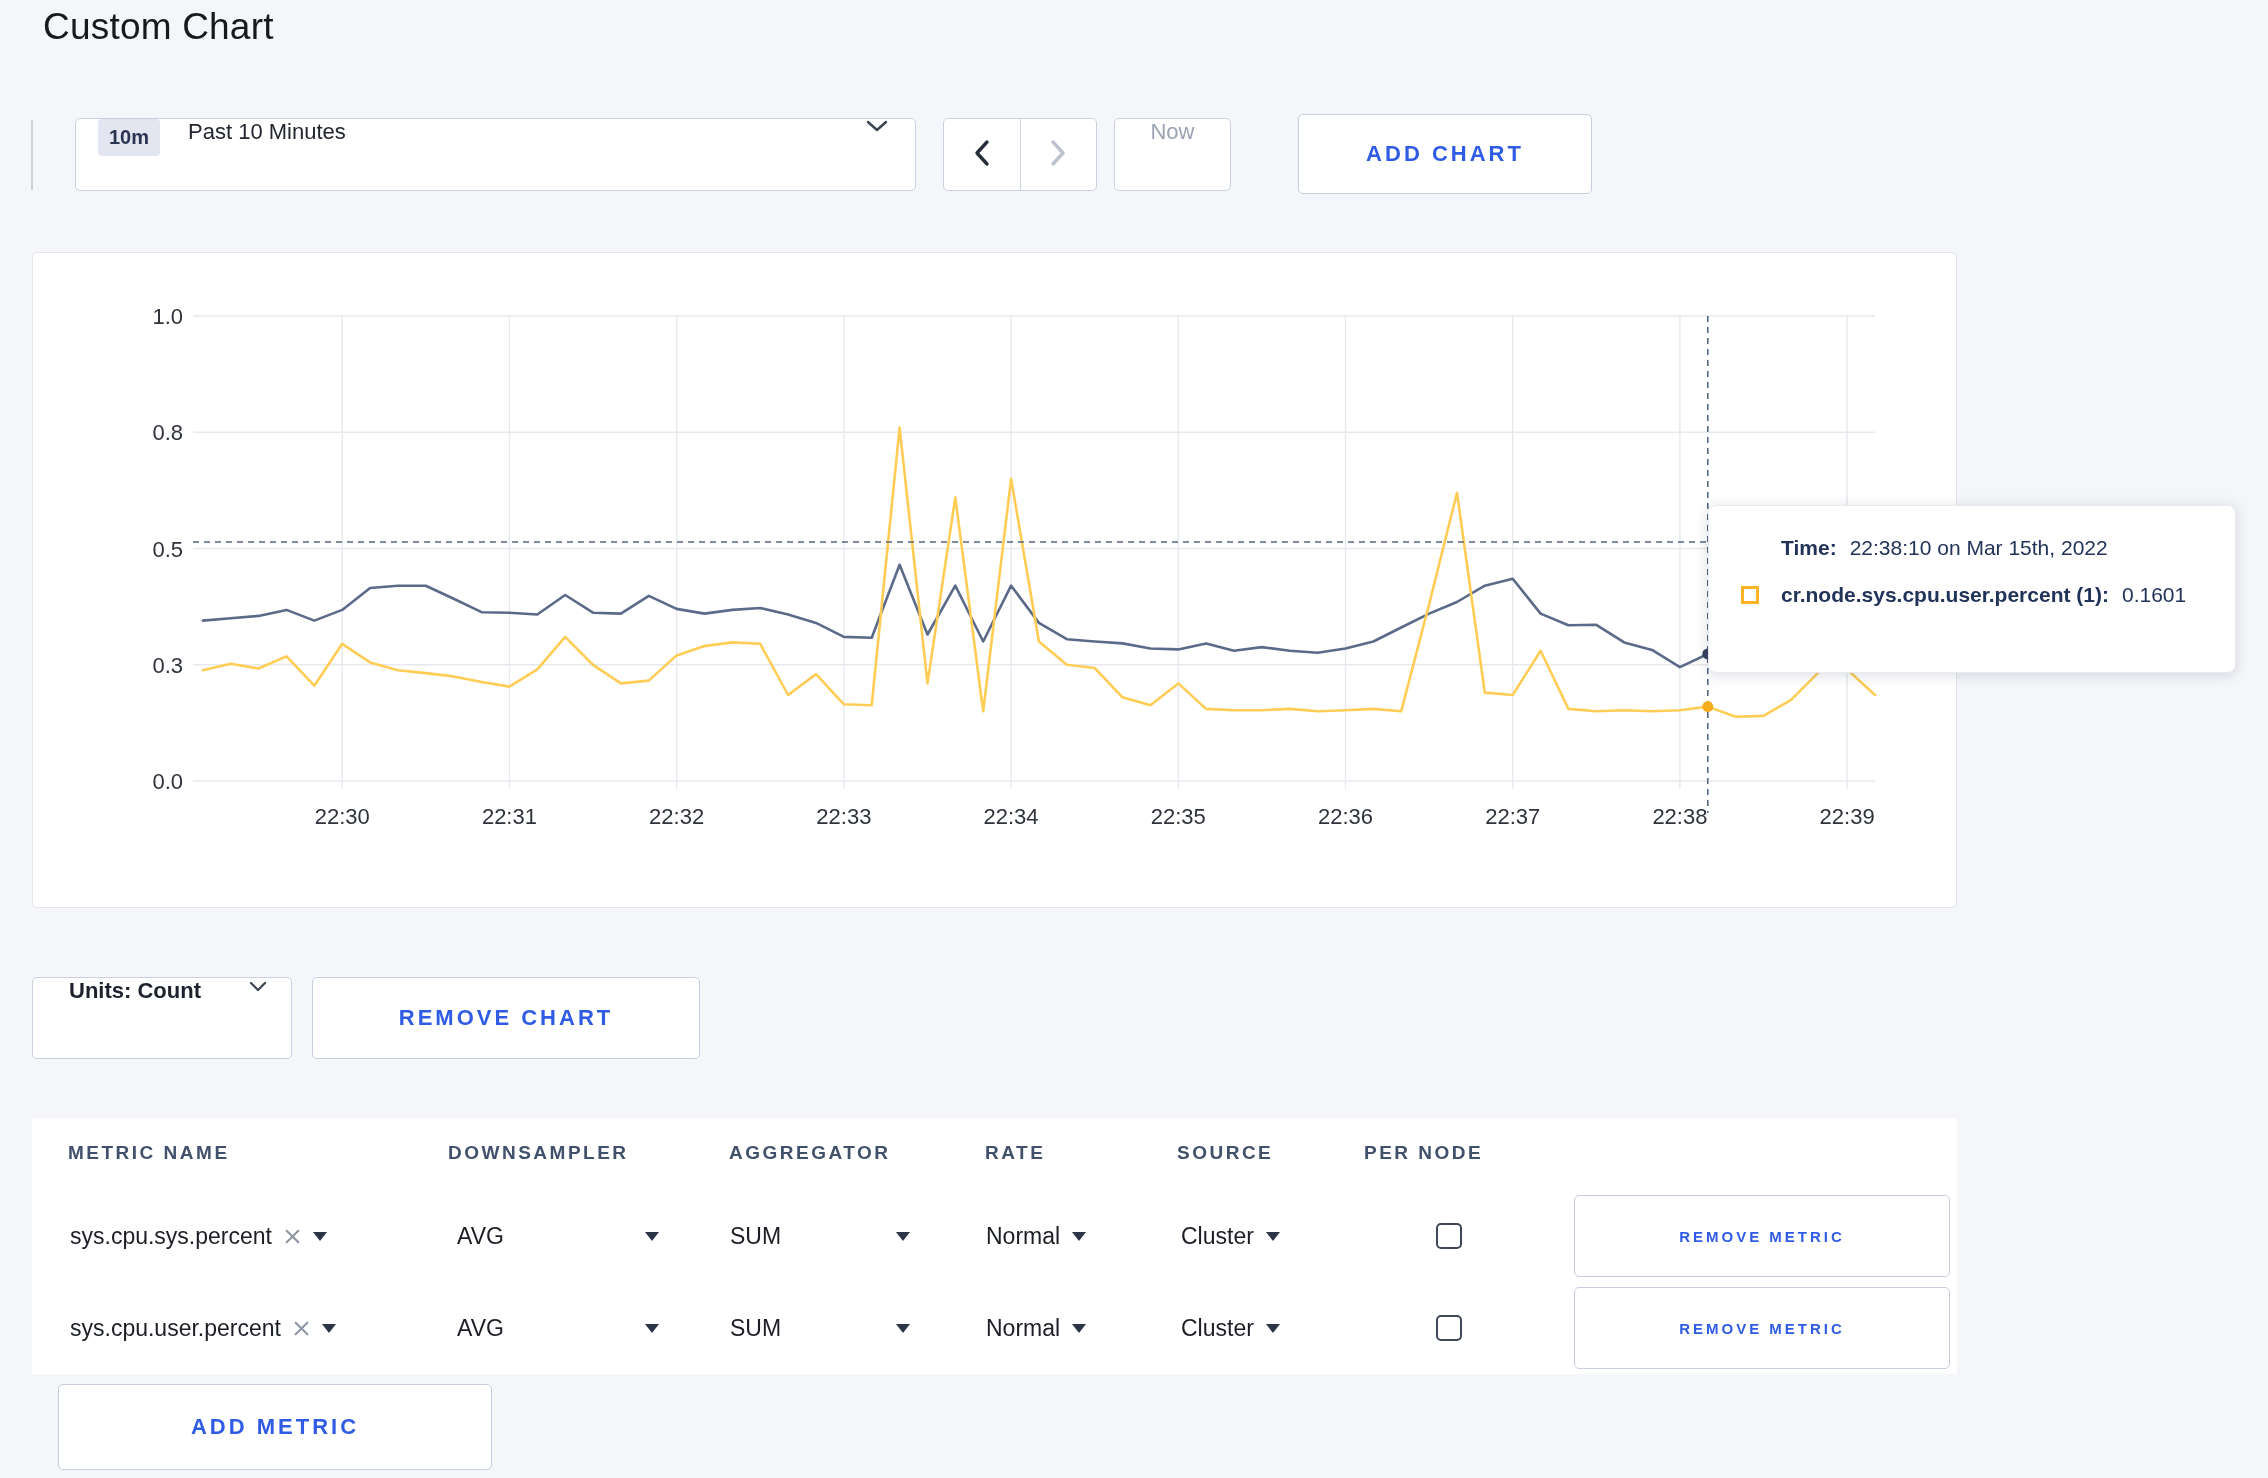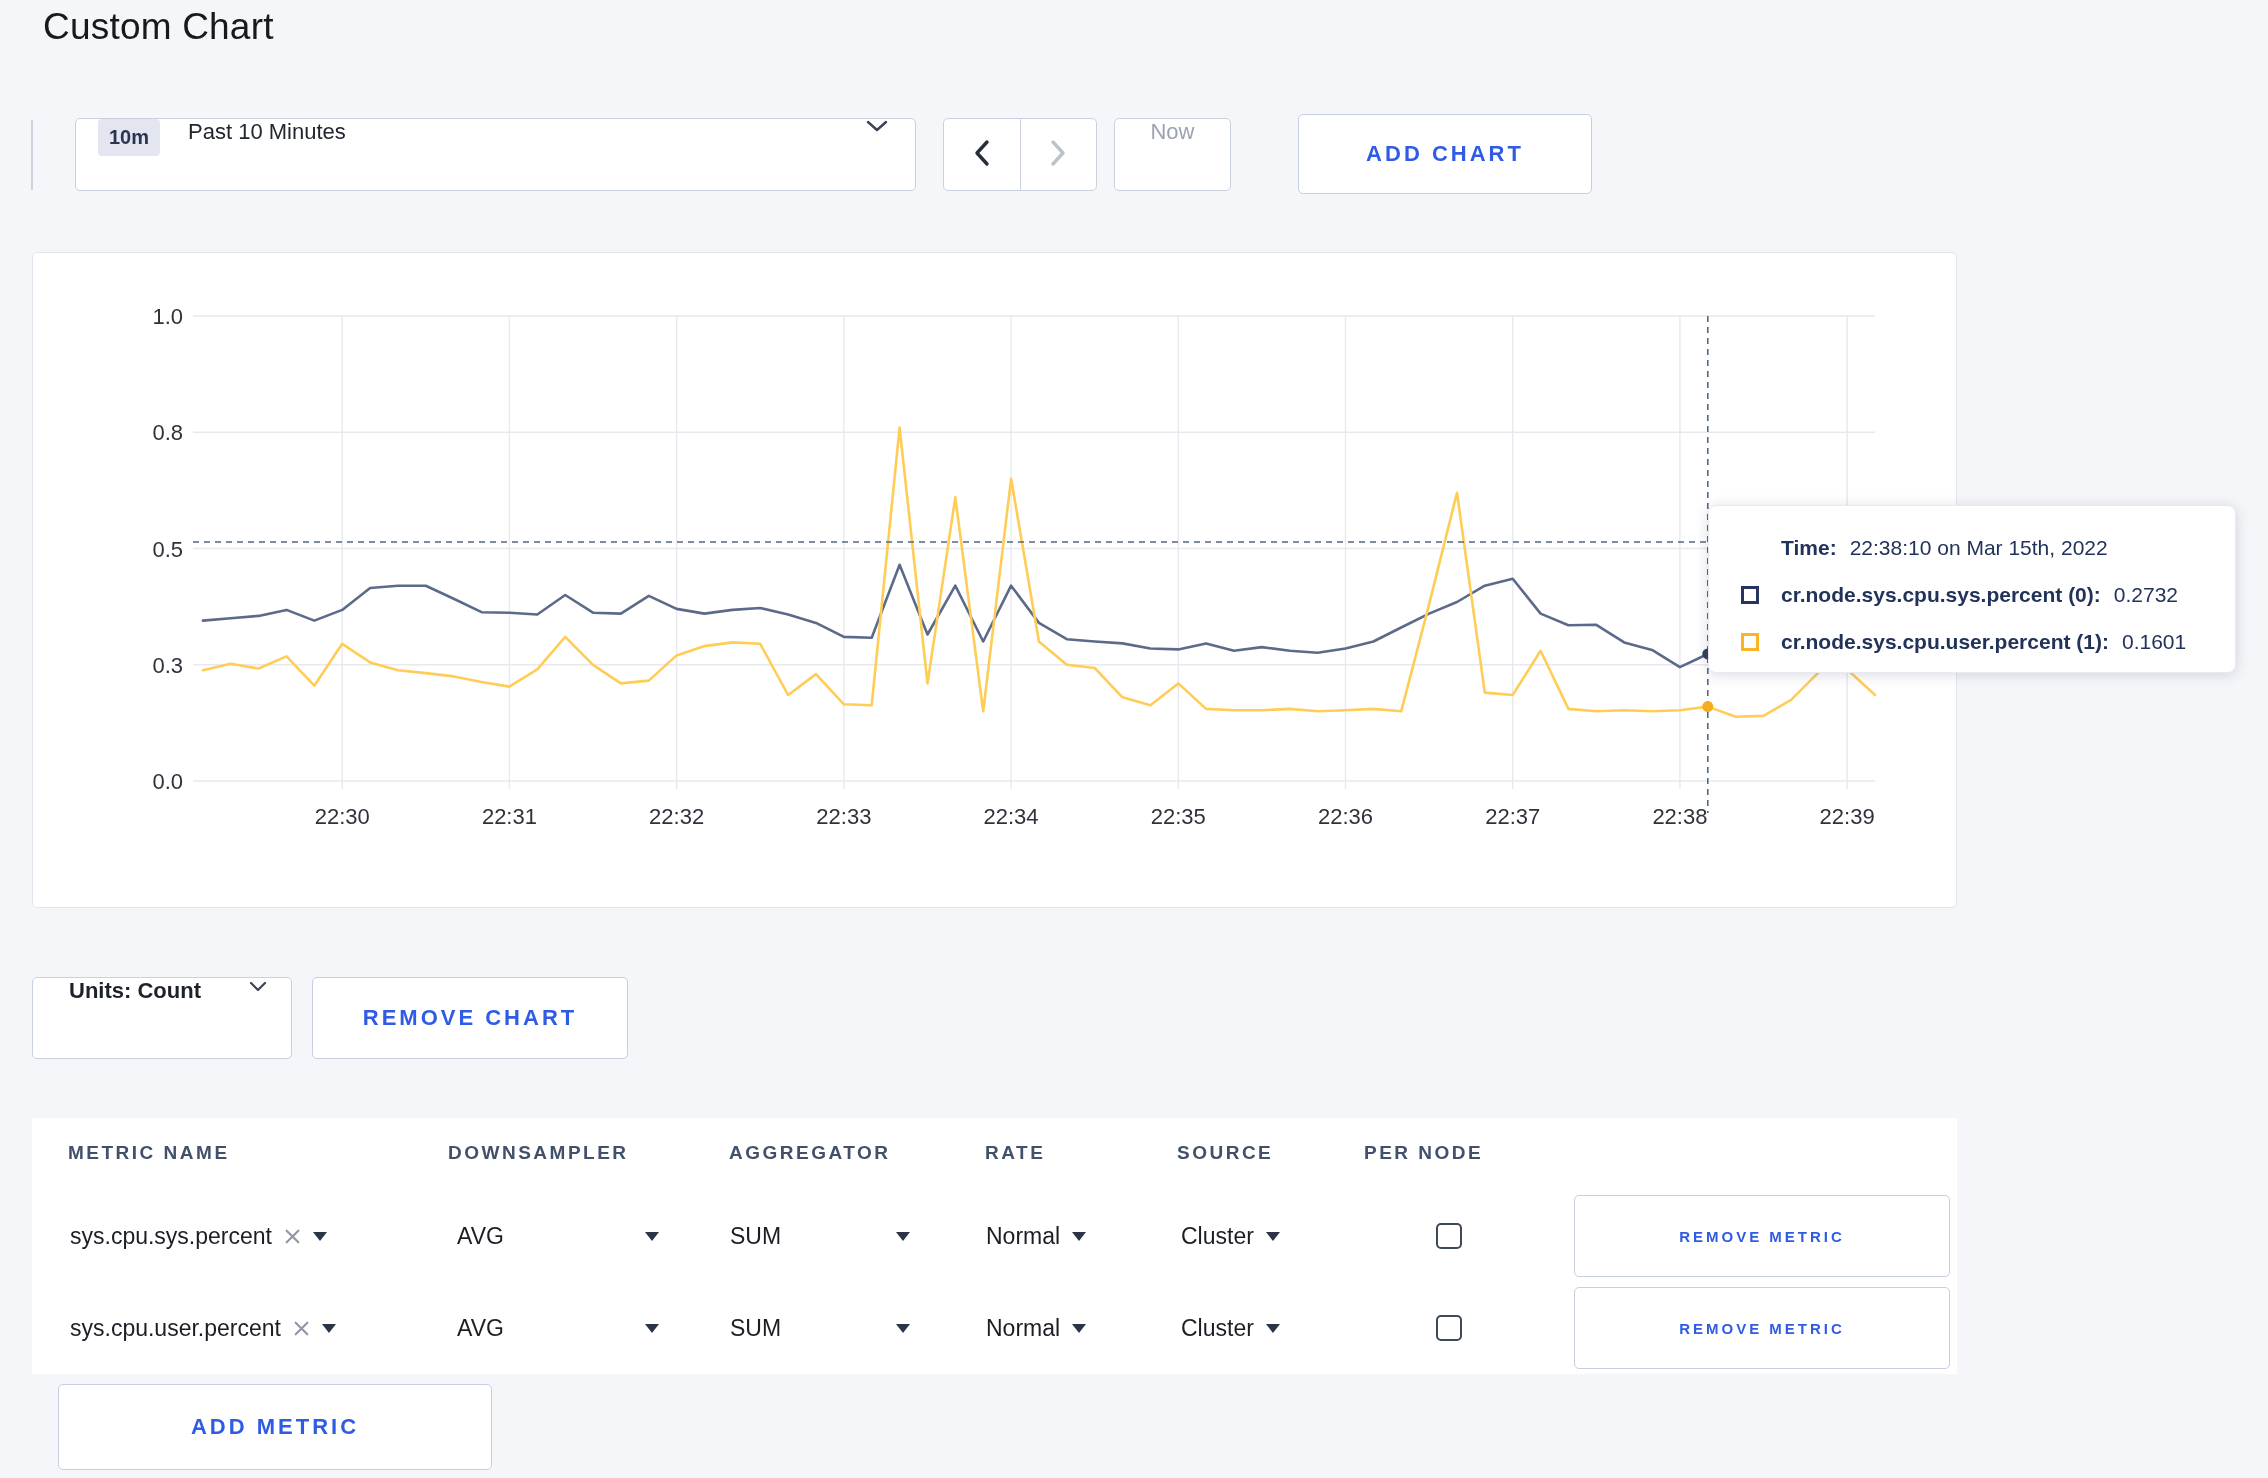--- a/index.html
+++ b/index.html
@@ -38,21 +38,21 @@
   .tooltip{left:1708px;top:505px;width:528px;height:168px;background:#fff;border:1px solid #e8eaf0;border-radius:8px;
            box-shadow:0 2px 14px rgba(50,60,90,.18);z-index:10;box-sizing:border-box;padding:18px 26px 0 32px;}
   .tt-row{display:flex;align-items:center;height:47px;font-size:21px;color:#22335a;}
   .tt-icon-col{width:40px;display:flex;align-items:center;}
   .tt-swatch{width:18px;height:18px;box-sizing:border-box;border:3px solid;background:#fff;}
   .tt-name{font-weight:bold;white-space:nowrap;}
   .tt-val{margin-left:13px;font-weight:normal;}
   
   .units-btn{left:32px;top:977px;width:260px;height:82px;padding:0 24px 0 36px;cursor:pointer;}
   .units-label{font-size:22px;font-weight:bold;color:#1d212c;}
-  .remove-chart{left:312px;top:977px;width:316px;height:82px;}
+  .remove-chart{left:312px;top:977px;width:388px;height:82px;}
   
   .table-card{left:32px;top:1118px;width:1925px;height:256px;background:#fff;}
   .thead{position:absolute;top:0;left:0;right:0;height:72px;}
   .th{position:absolute;top:24px;font-size:19px;font-weight:bold;letter-spacing:2.5px;color:#41506b;white-space:nowrap;}
   .trow{position:absolute;left:12px;right:0;height:92px;}
   .cell{position:absolute;top:0;height:92px;display:flex;align-items:center;font-size:23px;color:#1b1e25;}
   .cell-text{white-space:nowrap;}
   .caret{width:0;height:0;border-left:7px solid transparent;border-right:7px solid transparent;border-top:9px solid #2c3447;}
   .spread{justify-content:space-between;}
   .checkbox{width:26px;height:26px;border:2px solid #3f4859;border-radius:5px;background:#fff;box-sizing:border-box;cursor:pointer;}
@@ -141,27 +141,20 @@
 
 <div class="abs tooltip">
   <div class="tt-row">
     <span class="tt-icon-col"></span>
     <span class="tt-name">Time:</span>
     <span class="tt-val">22:38:10 on Mar 15th, 2022</span>
   </div>
   <div id="tooltip-series-rows">
       <div class="tt-row">
         <span class="tt-icon-col">
-          <span class="tt-swatch" style="border-color: rgb(38, 53, 92);"></span>
-        </span>
-        <span class="tt-name">cr.node.sys.cpu.sys.percent (0):</span>
-        <span class="tt-val">0.2732</span>
-      </div>
-      <div class="tt-row">
-        <span class="tt-icon-col">
           <span class="tt-swatch" style="border-color: rgb(252, 180, 35);"></span>
         </span>
         <span class="tt-name">cr.node.sys.cpu.user.percent (1):</span>
         <span class="tt-val">0.1601</span>
       </div>
     </div>
 </div>
 
 <div class="abs ctl units-btn">
   <span class="units-label">Units: Count</span>

